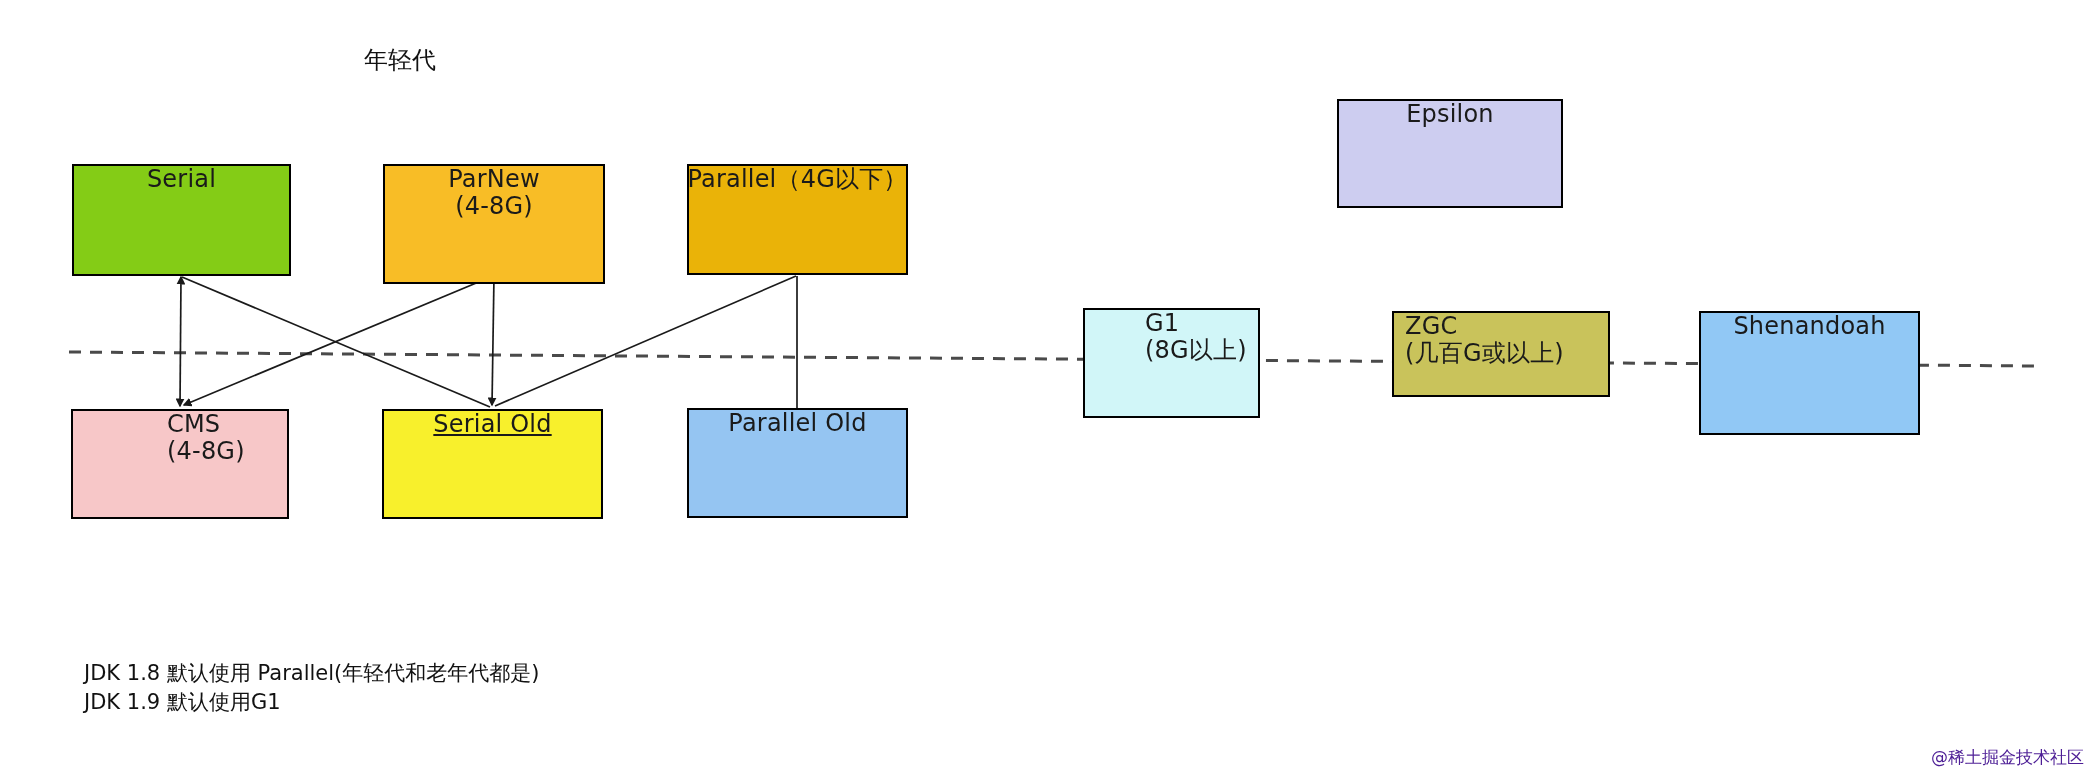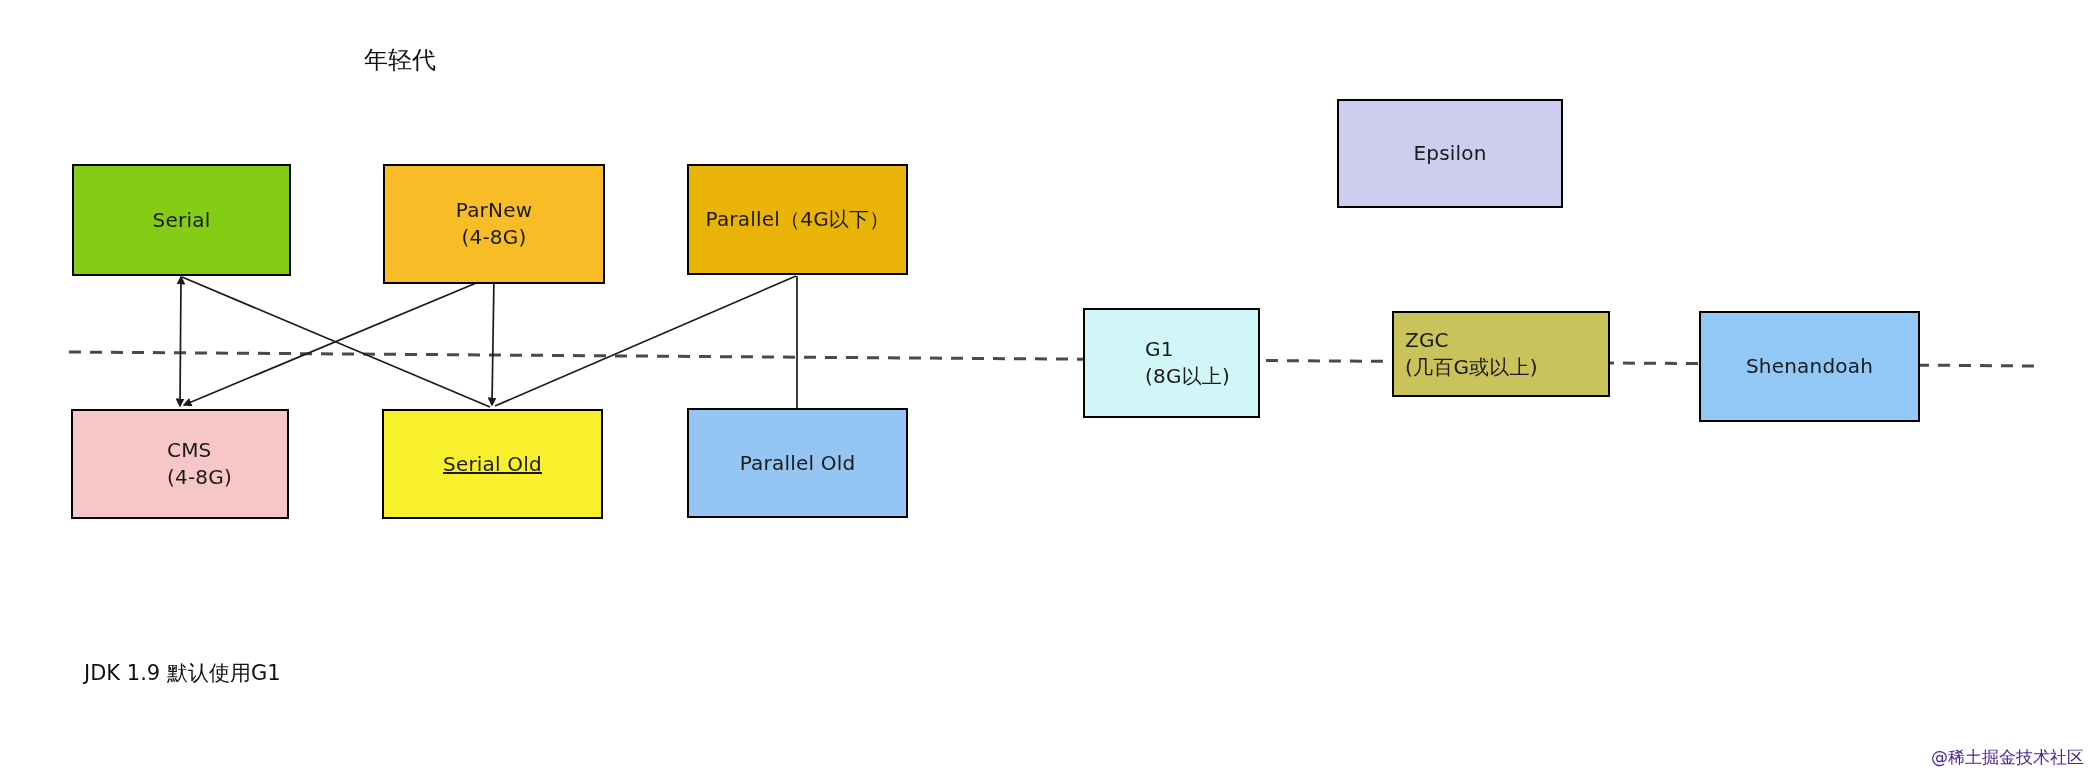--- a/index.html
+++ b/index.html
@@ -21,24 +21,23 @@
     width: 2094px;
     height: 778px;
     z-index: 1;
   }
   .gc-box {
     position: absolute;
     box-sizing: border-box;
     border: 2px solid #000000;
     display: flex;
     flex-direction: column;
-    justify-content: center;
     z-index: 2;
     color: #1a1a1a;
-    font-size: 20px;
+    font-size: 24px;
     line-height: 27px;
     letter-spacing: 0.2px;
   }
   .gc-box.center {
     align-items: center;
     text-align: center;
   }
   .gc-box.left {
     align-items: flex-start;
     text-align: left;
@@ -123,23 +122,24 @@
         <div class="box-line">Epsilon</div>
       </div>
       <div class="gc-box left" style="left: 1083px; top: 308px; width: 177px; height: 110px; background: rgb(209, 246, 248); padding-left: 60px;">
         <div class="box-line">G1</div>
         <div class="box-line">(8G以上)</div>
       </div>
       <div class="gc-box left" style="left: 1392px; top: 311px; width: 218px; height: 86px; background: rgb(201, 195, 91); padding-left: 11px;">
         <div class="box-line">ZGC</div>
         <div class="box-line">(几百G或以上)</div>
       </div>
-      <div class="gc-box center" style="left: 1699px; top: 311px; width: 221px; height: 111px; background: rgb(145, 200, 245);">
+      <div class="gc-box center" style="left: 1699px; top: 311px; width: 221px; height: 124px; background: rgb(145, 200, 245);">
         <div class="box-line">Shenandoah</div>
       </div>
     </div>
 
   <div id="notes">
+    <div>JDK 1.8 默认使用 Parallel(年轻代和老年代都是)</div>
     <div>JDK 1.9 默认使用G1</div>
   </div>
 
   <div id="watermark">@稀土掘金技术社区</div>
 </div>
 
 </body></html>

